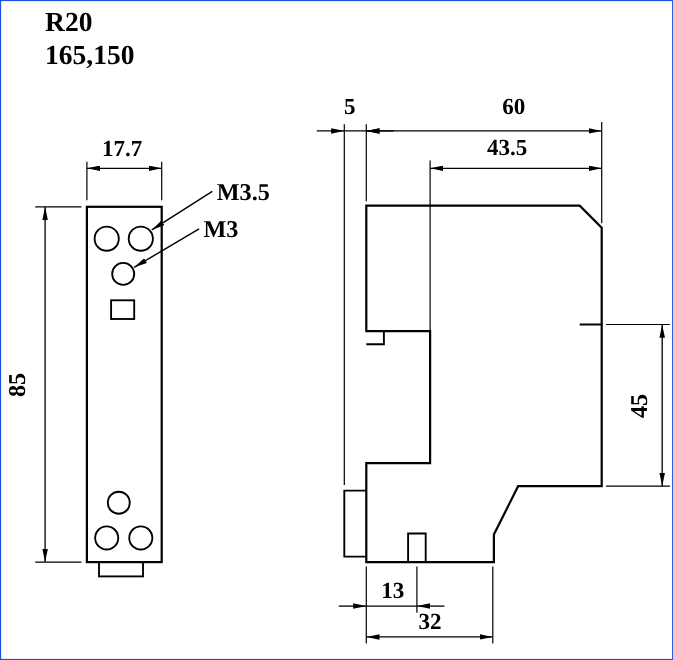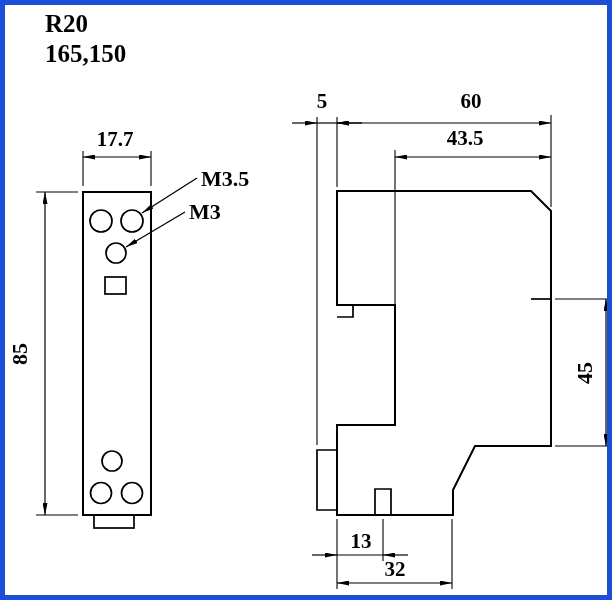--- a/index.html
+++ b/index.html
@@ -5,21 +5,21 @@
   html, body {
     margin: 0;
     padding: 0;
     background: #ffffff;
   }
   .page {
     position: relative;
     width: 612px;
     height: 600px;
     background: #ffffff;
-    border: 5px solid #1d4ed8;
+    border: 1px solid #1d4ed8;
     box-sizing: border-box;
     overflow: hidden;
     font-family: "Liberation Serif", serif;
   }
   svg { display: block; }
   .outline  { fill: #ffffff; stroke: #000; stroke-width: 2;   stroke-linejoin: miter; }
   .detail   { fill: none;    stroke: #000; stroke-width: 1.7; }
   .dimline  { fill: none;    stroke: #000; stroke-width: 1.2; }
   .extline  { fill: none;    stroke: #000; stroke-width: 1.1; }
   .leader   { fill: none;    stroke: #000; stroke-width: 1.3; }

